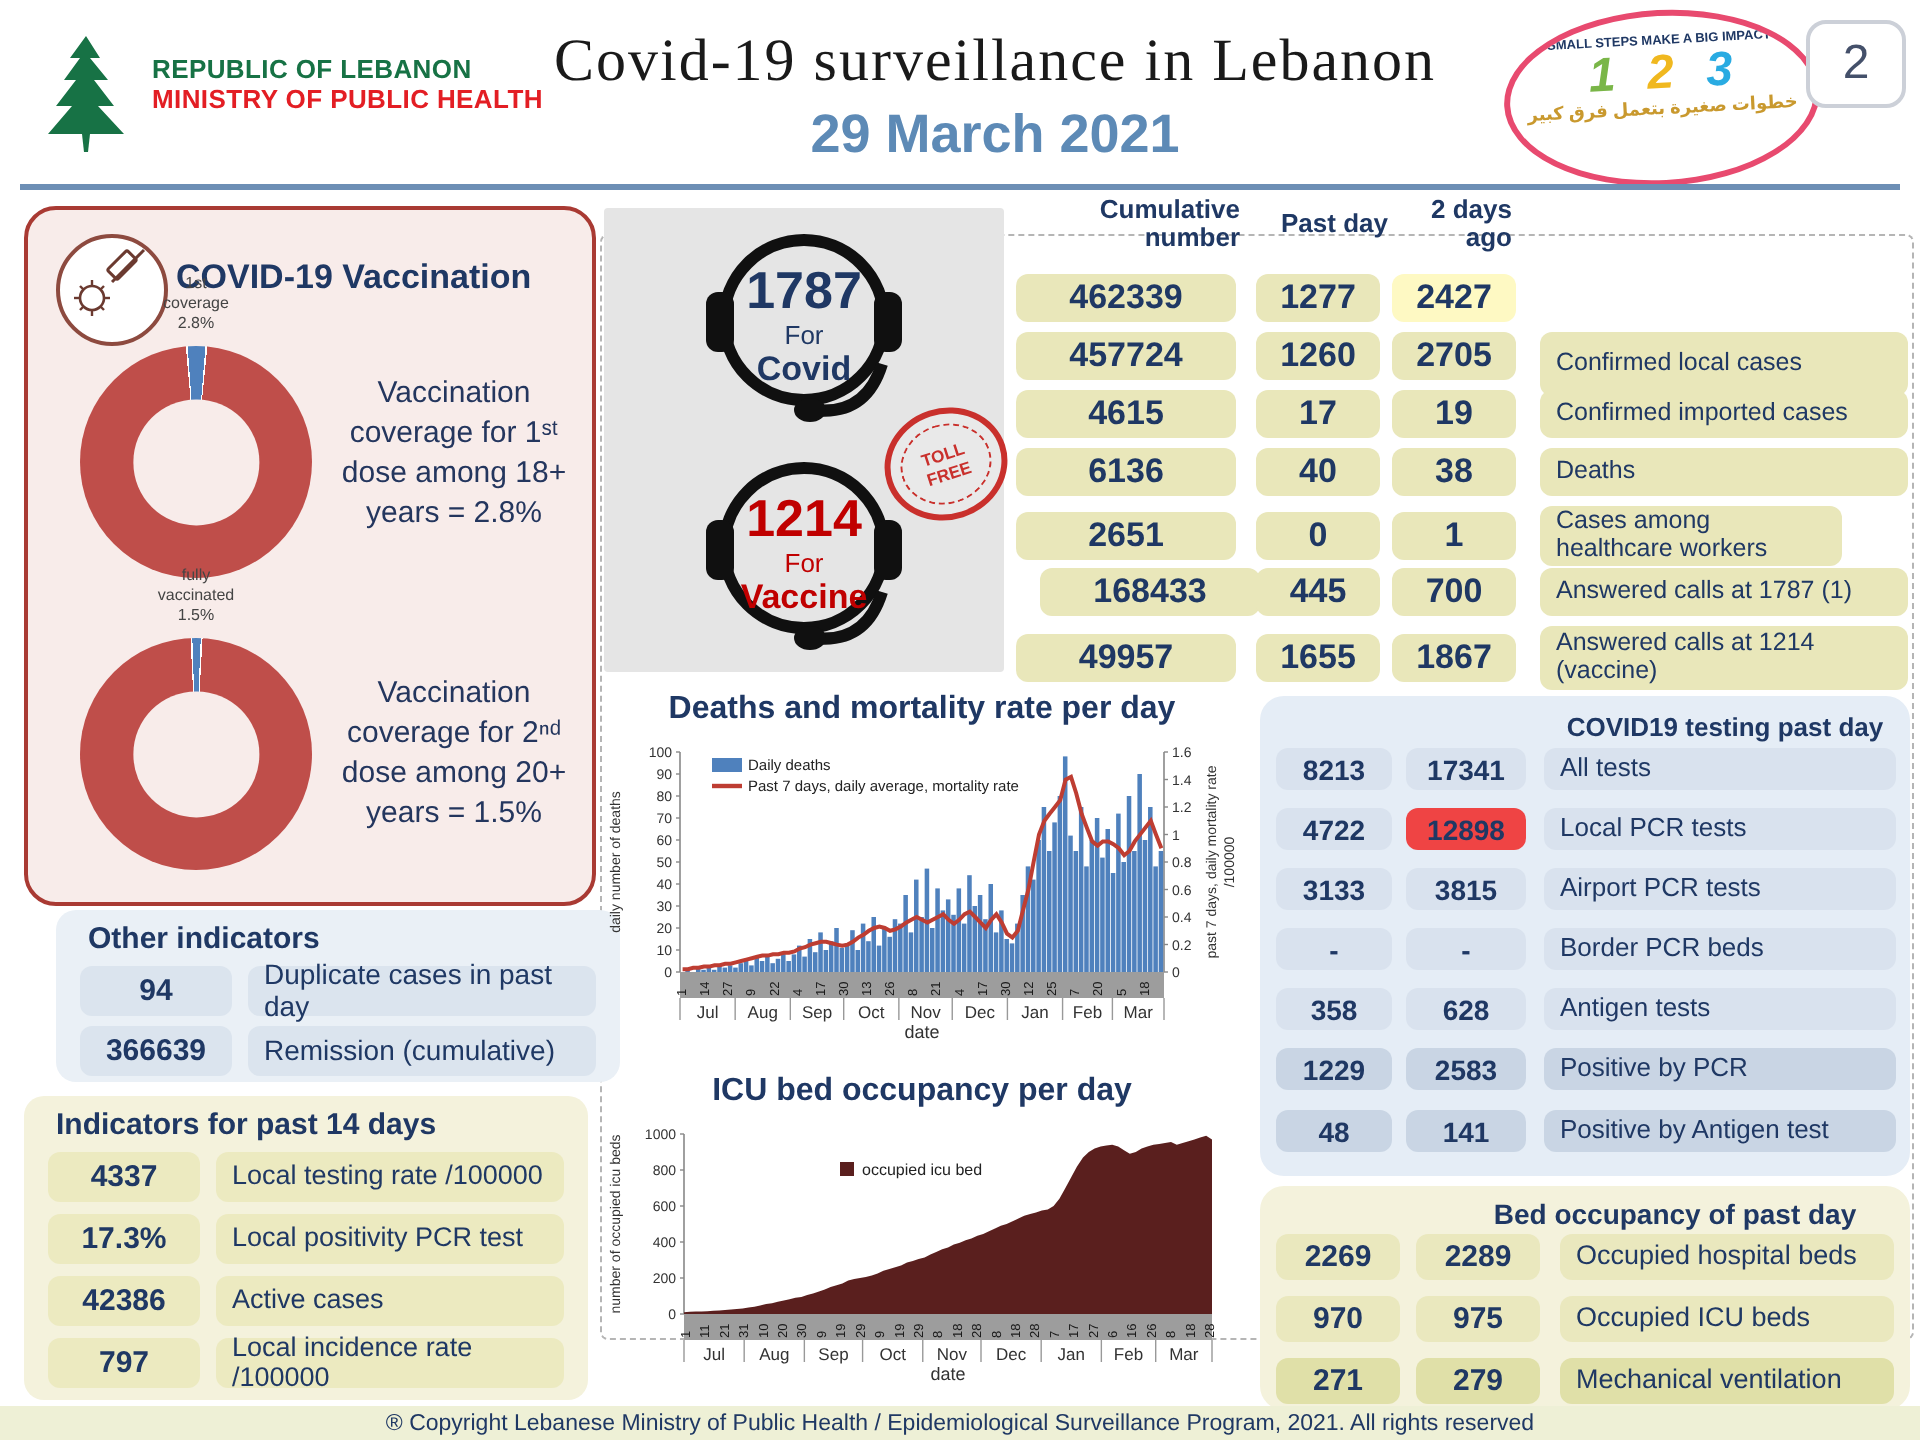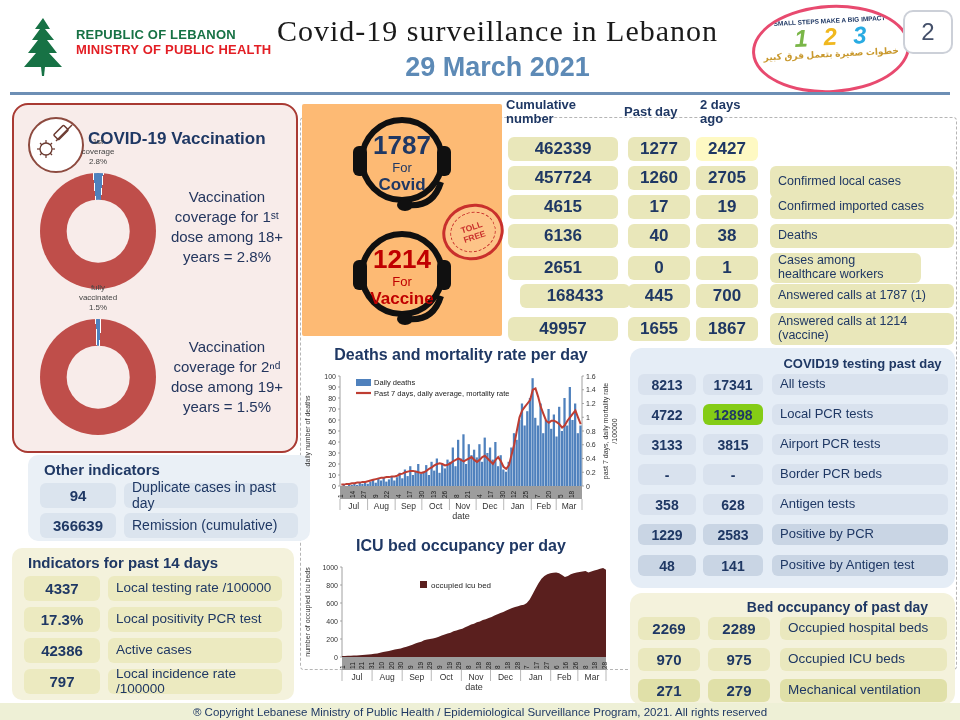--- a/index.html
+++ b/index.html
@@ -35,33 +35,33 @@
   .vacc-text{width:122px;text-align:center;font-size:15px;color:#24365e;line-height:20px;}
   
   .panel-blue{background:#eaf0f6;border-radius:10px;}
   .panel-khaki{background:#f4f2dc;border-radius:10px;}
   .panel-title{position:absolute;left:16px;top:6px;font-size:15px;font-weight:bold;color:#1f3864;}
   .pill{position:absolute;border-radius:6px;display:flex;align-items:center;justify-content:center;
         font-weight:bold;color:#1f3864;}
   .lblc{position:absolute;border-radius:6px;display:flex;align-items:center;justify-content:flex-start;
         color:#1f3864;padding:0 8px;box-sizing:border-box;line-height:1.1;}
   
-  .call{left:302px;top:104px;width:200px;height:232px;background:#fdba74;border-radius:2px;}
+  .call{left:302px;top:104px;width:200px;height:232px;background:#e5e5e5;border-radius:2px;}
   .headset{position:absolute;width:130px;height:108px;}
   .hs-num{position:absolute;left:0;width:100%;top:20px;text-align:center;font-size:26px;font-weight:bold;}
   .hs-for{position:absolute;left:0;width:100%;top:50px;text-align:center;font-size:13px;}
   .hs-name{position:absolute;left:0;width:100%;top:65px;text-align:center;font-size:17px;font-weight:bold;}
   .stamp{left:140px;top:100px;width:56px;height:50px;transform:rotate(-18deg);border:3px solid #c9302c;
          border-radius:50%;display:flex;align-items:center;justify-content:center;background:rgba(255,255,255,.15);}
   .stamp-inner{width:44px;height:38px;border:1.5px dashed #c9302c;border-radius:50%;display:flex;
                align-items:center;justify-content:center;font-size:8.5px;font-weight:bold;color:#c9302c;text-align:center;}
   
   .chart-title{position:absolute;text-align:center;font-size:16px;font-weight:600;color:#1f3864;}
   
-  .sum-h{position:absolute;text-align:left;font-size:13px;font-weight:bold;color:#1f3864;line-height:14px;}
+  .sum-h{position:absolute;text-align:right;font-size:13px;font-weight:bold;color:#1f3864;line-height:14px;}
   
   .testing{left:630px;top:348px;width:325px;height:240px;background:#e5edf6;border-radius:12px;}
   .bed{left:630px;top:593px;width:325px;height:112px;background:#f4f2dc;border-radius:12px;}
   .sub-title{position:absolute;font-size:13px;font-weight:bold;color:#1f3864;text-align:center;}
   .footer{left:0;top:703px;width:960px;height:17px;background:#eef0d6;display:flex;align-items:center;
           justify-content:center;font-size:11.5px;color:#1f3864;}
 </style>
 </head>
 <body>
 
@@ -118,21 +118,21 @@
       <div class="donut-hole"></div>
     </div>
     <div class="abs vacc-text" style="left:152px;top:82px;">Vaccination coverage for 1ˢᵗ dose among 18+ years = 2.8%</div>
 
     <div class="donut" style="left: 26px; top: 214px; background: conic-gradient(from -2.7deg, rgb(255, 255, 255) 0deg, rgb(255, 255, 255) 0.25%, rgb(79, 129, 189) 0.25%, rgb(79, 129, 189) 1.4%, rgb(255, 255, 255) 1.4%, rgb(255, 255, 255) 1.65%, rgb(191, 78, 74) 1.65%, rgb(191, 78, 74) 100%);">
       <div class="donut-label">fully
 vaccinated
 1.5%</div>
       <div class="donut-hole"></div>
     </div>
-    <div class="abs vacc-text" style="left:152px;top:232px;">Vaccination coverage for 2ⁿᵈ dose among 19+ years = 1.5%</div>
+    <div class="abs vacc-text" style="left:152px;top:232px;">Vaccination coverage for 2ⁿᵈ dose among 20+ years = 1.5%</div>
   </div>
 
   <div class="abs panel-blue" style="left:28px;top:455px;width:282px;height:86px;">
     <div class="panel-title">Other indicators</div>
 
   <div class="abs" style="left: 0px; top: 28px; width: 100%; height: 25px;">
         <div class="pill" style="left: 12px; top: 0px; width: 76px; height: 25px; background: rgb(219, 228, 238); font-size: 15px;">94</div>
         <div class="lblc" style="left: 96px; top: 0px; width: 174px; height: 25px; background: rgb(219, 228, 238); font-size: 14px;">Duplicate cases in past day</div>
       </div>
       <div class="abs" style="left: 0px; top: 58px; width: 100%; height: 25px;">
@@ -456,21 +456,21 @@
   <div class="abs testing">
     <div class="sub-title" style="left:150px;top:8px;width:165px;">COVID19 testing past day</div>
 
   <div class="abs" style="left: 0px; top: 26px; width: 100%; height: 21px;">
         <div class="pill" style="left: 8px; top: 0px; width: 58px; height: 21px; background: rgb(217, 226, 238); font-size: 14px;">8213</div>
         <div class="pill" style="left: 73px; top: 0px; width: 60px; height: 21px; background: rgb(217, 226, 238); font-size: 14px;">17341</div>
         <div class="lblc" style="left: 142px; top: 0px; width: 176px; height: 21px; background: rgb(217, 226, 238); font-size: 13px;">All tests</div>
       </div>
       <div class="abs" style="left: 0px; top: 56px; width: 100%; height: 21px;">
         <div class="pill" style="left: 8px; top: 0px; width: 58px; height: 21px; background: rgb(217, 226, 238); font-size: 14px;">4722</div>
-        <div class="pill" style="left: 73px; top: 0px; width: 60px; height: 21px; background: #84cc16; font-size: 14px;">12898</div>
+        <div class="pill" style="left: 73px; top: 0px; width: 60px; height: 21px; background: #ef4444; font-size: 14px;">12898</div>
         <div class="lblc" style="left: 142px; top: 0px; width: 176px; height: 21px; background: rgb(217, 226, 238); font-size: 13px;">Local PCR tests</div>
       </div>
       <div class="abs" style="left: 0px; top: 86px; width: 100%; height: 21px;">
         <div class="pill" style="left: 8px; top: 0px; width: 58px; height: 21px; background: rgb(217, 226, 238); font-size: 14px;">3133</div>
         <div class="pill" style="left: 73px; top: 0px; width: 60px; height: 21px; background: rgb(217, 226, 238); font-size: 14px;">3815</div>
         <div class="lblc" style="left: 142px; top: 0px; width: 176px; height: 21px; background: rgb(217, 226, 238); font-size: 13px;">Airport PCR tests</div>
       </div>
       <div class="abs" style="left: 0px; top: 116px; width: 100%; height: 21px;">
         <div class="pill" style="left: 8px; top: 0px; width: 58px; height: 21px; background: rgb(217, 226, 238); font-size: 14px;">-</div>
         <div class="pill" style="left: 73px; top: 0px; width: 60px; height: 21px; background: rgb(217, 226, 238); font-size: 14px;">-</div>

